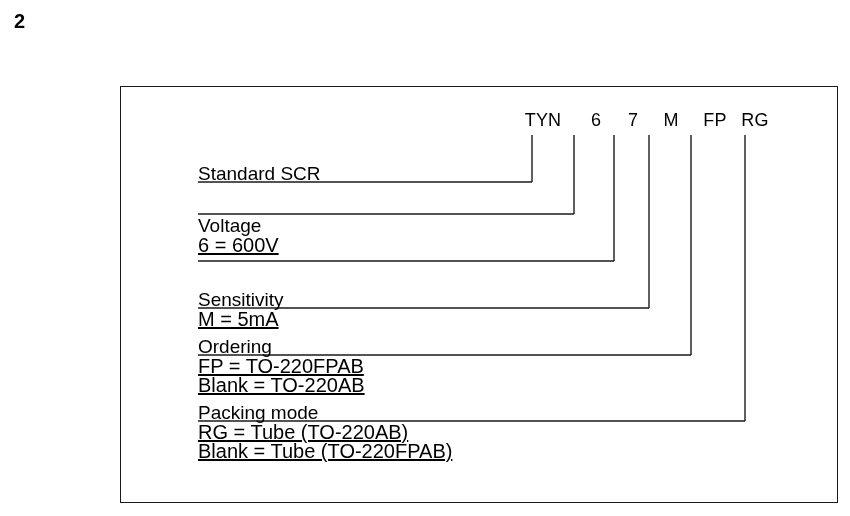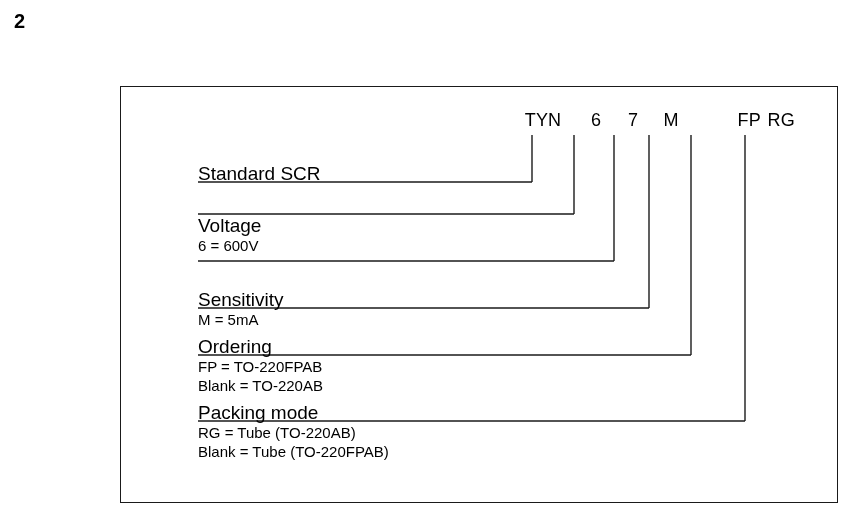--- a/index.html
+++ b/index.html
@@ -105,47 +105,48 @@
     left: 77px;
   }
   .lbl-title {
     font-size: 19px;
     font-weight: normal;
     line-height: 17px;
     white-space: nowrap;
     letter-spacing: 0px;
   }
   .lbl-detail {
-    font-size: 15px;
+    font-size: 20px;
     font-weight: normal;
     line-height: 19px;
     white-space: nowrap;
     letter-spacing: 0px;
+    text-decoration: underline;
   }
   .lbl-details {
     margin-top: 2px;
   }
 </style>
 </head>
 <body>
 
 <div class="section-head">
   <span class="section-num">2</span>
 </div>
 
 <div class="diagram-box">
   <div class="canvas">
 
     <div class="partnumber" id="partnumber">
         <span class="pn-seg" style="left: 382px; width: 80px;">TYN</span>
         <span class="pn-seg" style="left: 435px; width: 80px;">6</span>
         <span class="pn-seg" style="left: 472px; width: 80px;">7</span>
         <span class="pn-seg" style="left: 510px; width: 80px;">M</span>
-        <span class="pn-seg" style="left: 548px; width: 92px; text-align: right;">FP</span>
-        <span class="pn-seg" style="left: 594px; width: 80px; text-align: right;">RG</span>
+        <span class="pn-seg" style="left: 548px; width: 92px;">FP</span>
+        <span class="pn-seg" style="left: 594px; width: 80px;">RG</span>
       </div>
 
     <svg class="leaders" id="leaders" viewBox="0 0 718 417">
         <g>
           <path d="M 411 48 L 411 95" stroke="#1a1a1a" stroke-width="1.4" fill="none"></path>
           <path d="M 77 95 L 411 95" stroke="#1a1a1a" stroke-width="1.4" fill="none"></path>
         </g>
         <g>
           <path d="M 453 48 L 453 127" stroke="#1a1a1a" stroke-width="1.4" fill="none"></path>
           <path d="M 77 127 L 453 127" stroke="#1a1a1a" stroke-width="1.4" fill="none"></path>

